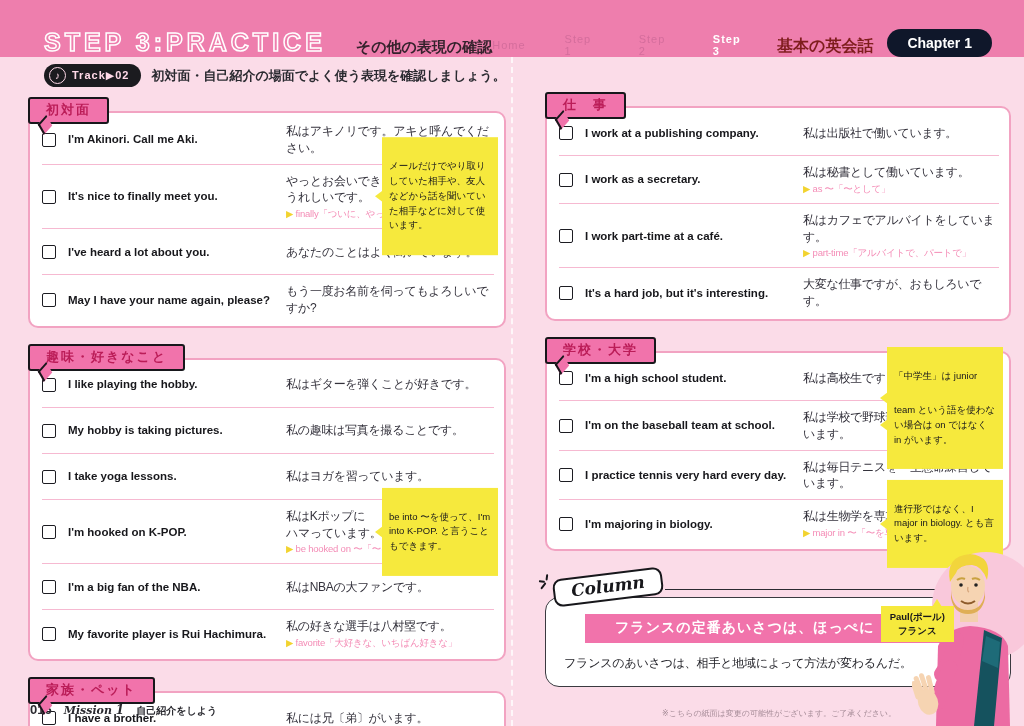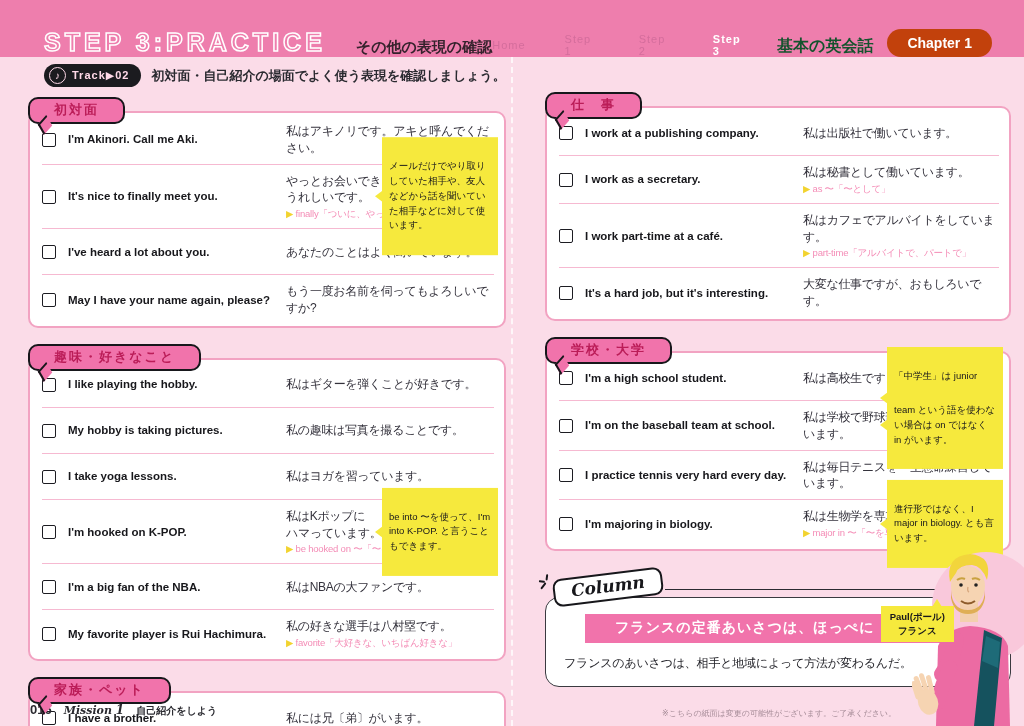--- a/index.html
+++ b/index.html
@@ -9,34 +9,34 @@
     font-family:"Liberation Sans","DejaVu Sans",sans-serif;
     color:#1c1c22;
   }
   
   .header{position:absolute;top:0;left:0;width:1024px;height:57px;background:#ee7ead;display:flex;align-items:flex-end;}
   .step-title{font-size:25px;font-weight:800;letter-spacing:4px;color:#ee7ead;-webkit-text-stroke:1.5px #ffffff;margin-left:44px;white-space:nowrap;}
   .header-subtitle{font-size:15px;font-weight:bold;color:#35222c;margin-left:30px;white-space:nowrap;}
   .nav{display:flex;gap:39px;margin-left:auto;align-items:center;}
   .nav-item{font-size:11px;letter-spacing:1px;color:#d46d9c;}
   .nav-item.active{color:#ffffff;font-weight:bold;}
-  .book-title{font-size:16px;font-weight:bold;color:#14532d;margin:0 14px 0 28px;white-space:nowrap;}
-  .chapter-pill{background:#c2410c;color:#fff;font-size:14px;font-weight:bold;border-radius:17px;padding:6px 20px;margin-right:32px;white-space:nowrap;}
+  .book-title{font-size:16px;font-weight:bold;color:#7f1d1d;margin:0 14px 0 28px;white-space:nowrap;}
+  .chapter-pill{background:#0f172a;color:#fff;font-size:14px;font-weight:bold;border-radius:17px;padding:6px 20px;margin-right:32px;white-space:nowrap;}
   
   .track-row{position:absolute;top:64px;left:44px;display:flex;align-items:center;gap:10px;z-index:2;}
   .track-badge{background:#1b1b1f;border-radius:13px;padding:3px 12px 3px 5px;display:flex;align-items:center;gap:6px;}
   .note-circle{width:15px;height:15px;border-radius:50%;border:1.5px solid #ffd9e8;color:#ffd9e8;font-size:10px;line-height:15px;text-align:center;}
   .track-label{color:#ffd9e8;font-size:11px;font-weight:bold;letter-spacing:1px;}
   .track-instruction{font-size:13px;font-weight:bold;color:#2a2a30;}
   
   .col-left{position:absolute;left:28px;top:95px;width:478px;}
   .col-right{position:absolute;left:545px;top:90px;width:466px;}
   
   .card{position:relative;background:#ffffff;border:2px solid #f2a3c2;border-radius:10px;margin-bottom:30px;margin-top:16px;padding:2px 10px 2px 12px;}
-  .tab{position:absolute;top:-16px;left:-2px;background:#f173ab;border:2px solid #17171b;border-radius:10px;padding:2px 24px 3px;font-size:13px;font-weight:bold;color:#bb1d58;letter-spacing:2px;z-index:4;white-space:nowrap;text-align:right;}
+  .tab{position:absolute;top:-16px;left:-2px;background:#f173ab;border:2px solid #17171b;border-radius:3px;padding:2px 16px 3px;font-size:13px;font-weight:bold;color:#bb1d58;letter-spacing:2px;z-index:4;white-space:nowrap;text-align:right;}
   .tab::after{content:"";position:absolute;left:9px;bottom:-9px;width:10px;height:10px;background:#f173ab;border-left:2px solid #17171b;border-bottom:2px solid #17171b;transform:rotate(60deg) skewX(18deg);}
   .rows{display:block;}
   .row{position:relative;display:grid;grid-template-columns:26px 218px 1fr;align-items:center;padding:8px 0 7px;border-bottom:1.5px solid #f6b9d1;min-height:30px;}
   .row:last-child{border-bottom:none;}
   .checkbox{width:12px;height:12px;border:1.8px solid #1c1c22;border-radius:2px;background:#fff;align-self:center;cursor:pointer;}
   .en{font-size:11.5px;font-weight:bold;color:#17171b;line-height:1.3;padding-right:8px;}
   .jp-cell{display:block;}
   .jp{display:block;font-size:12px;color:#34323c;line-height:1.4;white-space:pre-line;letter-spacing:-0.3px;font-weight:500;}
   .vocab{display:block;font-size:9.5px;color:#f48cb6;margin-top:2px;letter-spacing:-0.2px;}
   .vocab::before{content:"▶ ";color:#f2d32f;}

